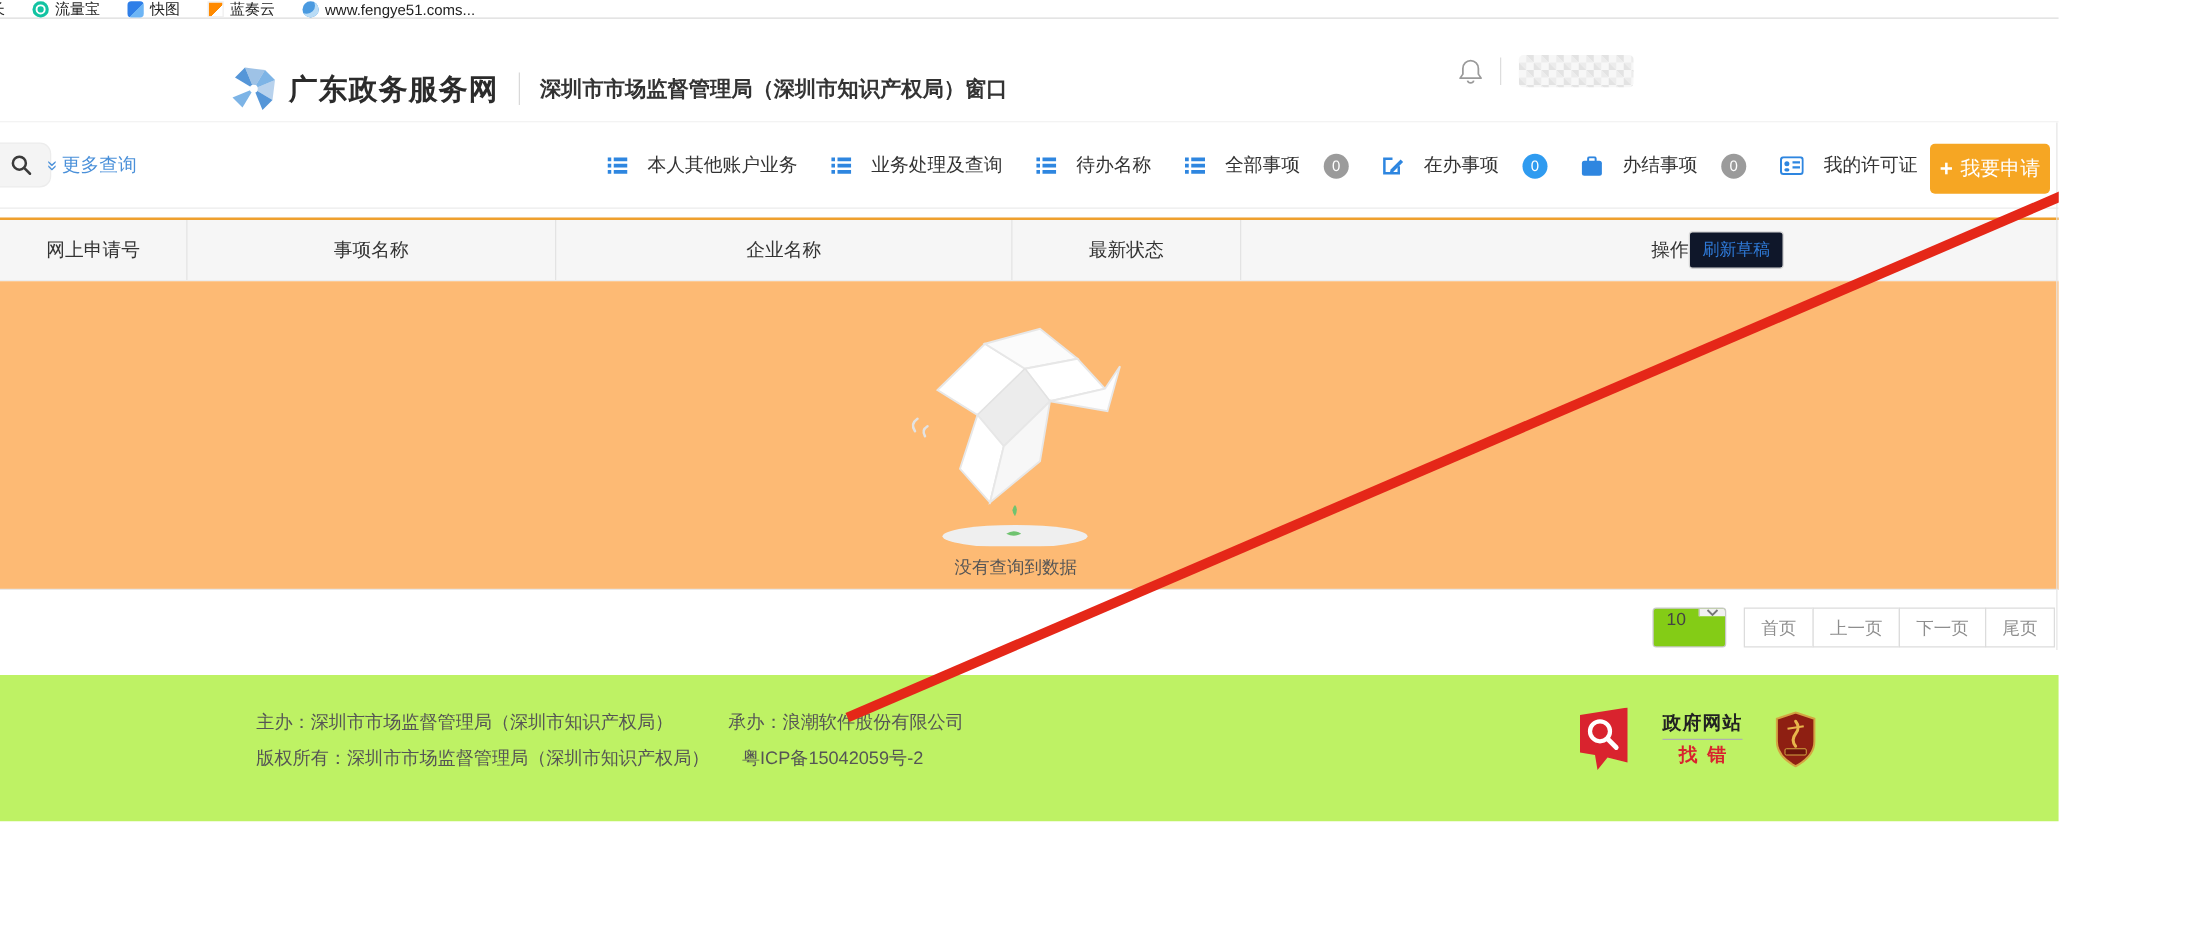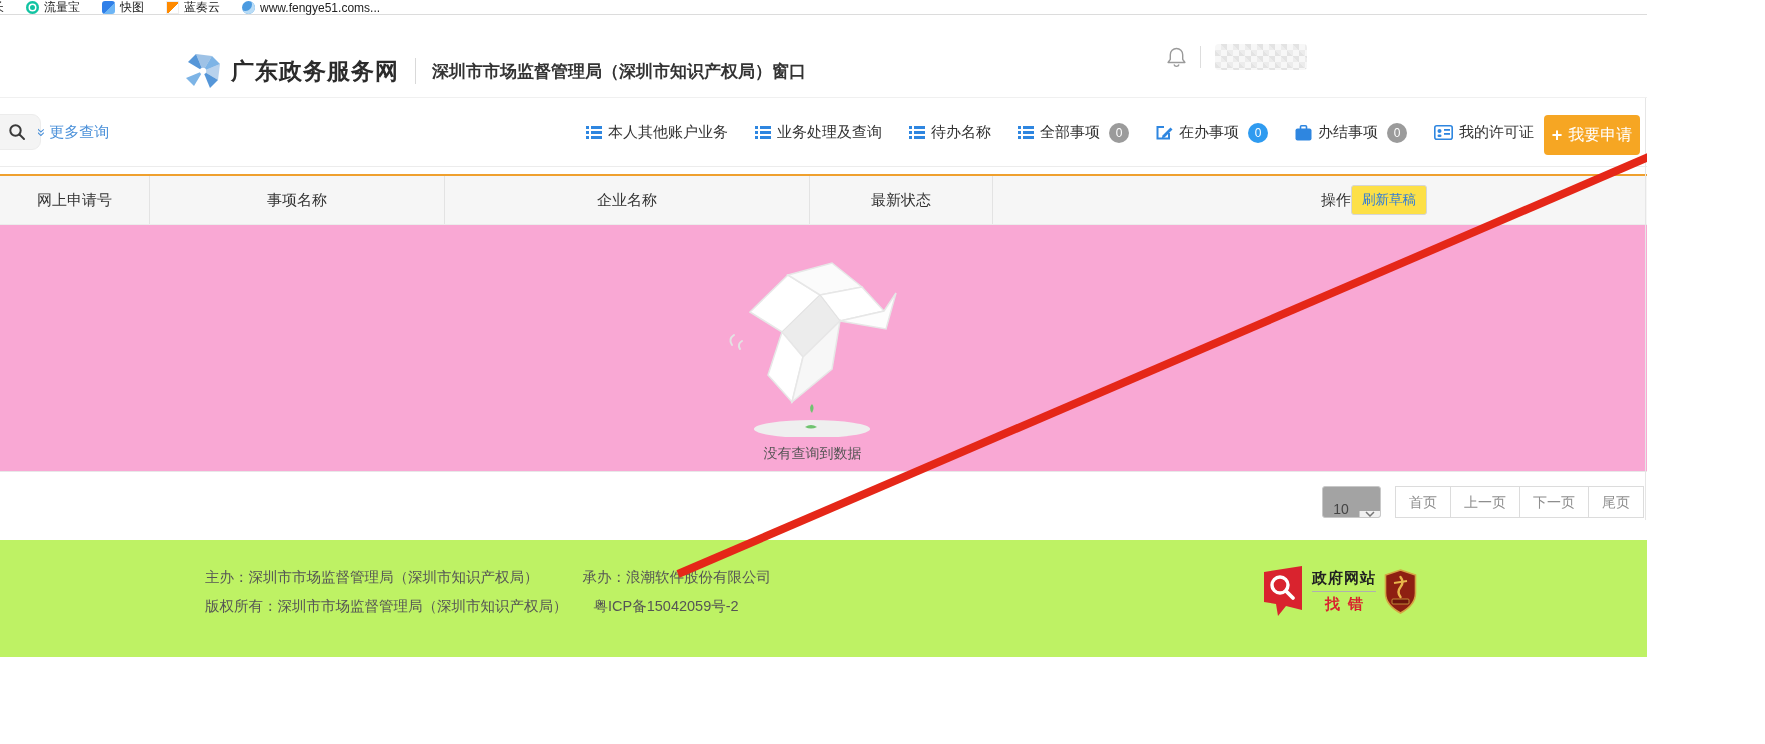--- a/index.html
+++ b/index.html
@@ -36,64 +36,64 @@
   
   .nav-bar { position:absolute; top:98px; left:0; right:0; height:69px; background:#fff;
     border-bottom:1px solid #ececec; }
   .search-box { position:absolute; left:-16px; top:16px; width:57px; height:36px; background:#f4f4f4;
     border:1px solid #ececec; border-radius:9px; display:flex; align-items:center; justify-content:flex-end;
     padding-right:14px; }
   .more-query { position:absolute; left:38px; top:0; height:69px; display:flex; align-items:center; gap:3px;
     color:#4a90d9; font-size:15px; cursor:pointer; }
   .dbl-chevron { display:inline-block; transform:rotate(90deg); font-size:15px; line-height:1; color:#4a90d9; }
   .nav-items { position:absolute; right:113px; top:0; height:69px; display:flex; align-items:center; gap:27px; }
-  .nav-item { display:flex; align-items:center; gap:6px; font-size:15px; color:#333; white-space:nowrap; cursor:pointer; }
+  .nav-item { display:flex; align-items:center; gap:16px; font-size:15px; color:#333; white-space:nowrap; cursor:pointer; }
   .badge { min-width:20px; height:20px; border-radius:10px; color:#fff; font-size:12px; line-height:20px;
     text-align:center; padding:0 5px; margin-left:3px; }
   .badge-gray { background:#9b9b9b; }
   .badge-blue { background:#2f9bf0; }
   .apply-btn { position:absolute; right:7px; top:17px; width:96px; height:40px; background:#f6a623;
     border:none; border-radius:4px; color:#fff; font-size:16px; display:flex; align-items:center;
     justify-content:center; gap:6px; cursor:pointer; font-family:inherit; }
   .apply-plus { font-size:18px; font-weight:bold; line-height:1; }
 
   
   .table-section { position:absolute; top:174px; left:0; right:0; }
   .thead { display:flex; height:51px; border-top:2px solid #efa02e; background:#f6f6f6;
     border-bottom:1px solid #ececec; align-items:center; }
   .th { font-size:15px; color:#333; text-align:center; height:100%; display:flex; align-items:center;
     justify-content:center; border-right:1px solid #e3e3e3; }
   .th:last-child { border-right:none; }
   .c0 { width:150px; } .c1 { width:295px; } .c2 { width:365px; } .c3 { width:183px; } .c4 { width:220px; }
   .c5 { flex:1; justify-content:flex-end; padding-right:220px; }
-  .refresh-draft-btn { background:#fde047; border:1px solid #d6d6d6; border-radius:3px; color:#2f7bd9;
+  .refresh-draft-btn { background:#0f172a; border:1px solid #d6d6d6; border-radius:3px; color:#2f7bd9;
     font-size:13.5px; padding:5px 10px; cursor:pointer; font-family:inherit; }
-  .tbody { position:relative; height:247px; background:#f9a8d4; border-bottom:1px solid #e8e8e8; }
+  .tbody { position:relative; height:247px; background:#fdba74; border-bottom:1px solid #e8e8e8; }
   .empty-state { position:absolute; left:700px; top:12px; width:225px; text-align:center; }
   .empty-state svg { display:block; margin:0 auto; }
   .empty-text { margin-top:8px; font-size:14px; color:#555; }
 
   
   .pagination { position:absolute; top:486px; right:3px; display:flex; align-items:center; gap:10px; }
-  .page-size { width:59px; height:32px; border:1px solid #c8c8c8; border-radius:3px; background:#a3a3a3;
-    display:flex; align-items:flex-end; cursor:pointer; overflow:hidden; }
+  .page-size { width:59px; height:32px; border:1px solid #c8c8c8; border-radius:3px; background:#84cc16;
+    display:flex; align-items:flex-start; cursor:pointer; overflow:hidden; }
   .page-size-value { flex:1; display:flex; align-items:center; justify-content:center; font-size:14px; color:#444; }
   .page-size-caret { width:21px; background:#f1f1f1; border-left:1px solid #c8c8c8; display:flex;
     align-items:center; justify-content:center; }
   .pg-group { display:flex; }
   .pg-btn { height:32px; line-height:30px; padding:0 13px; border:1px solid #dcdcdc; background:#fff;
     color:#8e8e8e; font-size:14px; margin-left:-1px; cursor:pointer; font-family:inherit; white-space:nowrap; }
   .pg-btn:first-child { margin-left:4px; }
 
   
   .footer { position:absolute; top:540px; left:0; right:0; height:117px; background:#bef264; }
   .f-line { position:absolute; left:205px; font-size:14.5px; color:#555; white-space:nowrap; }
   .f-line1 { top:28px; } .f-line2 { top:57px; }
   .f-gap-lg { margin-left:40px; } .f-gap-sm { margin-left:22px; }
-  .f-badges { position:absolute; left:1262px; top:26px; display:flex; align-items:center; gap:8px; }
+  .f-badges { position:absolute; left:1262px; top:26px; display:flex; align-items:center; gap:26px; }
   .err-text { display:flex; flex-direction:column; align-items:center; }
   .err-line1 { font-size:15px; font-weight:bold; color:#222; letter-spacing:1px; }
   .err-rule { width:64px; height:1px; background:#b0b0b0; margin:3px 0; }
   .err-line2 { font-size:15px; font-weight:bold; color:#d9232e; letter-spacing:8px; text-indent:8px; }
 
   .content-right-edge { position:absolute; top:98px; right:1px; width:1px; height:422px; background:#e6e6e6; }
 
   
   .anno-arrow { position:absolute; inset:0; z-index:50; pointer-events:none; }
 </style>

